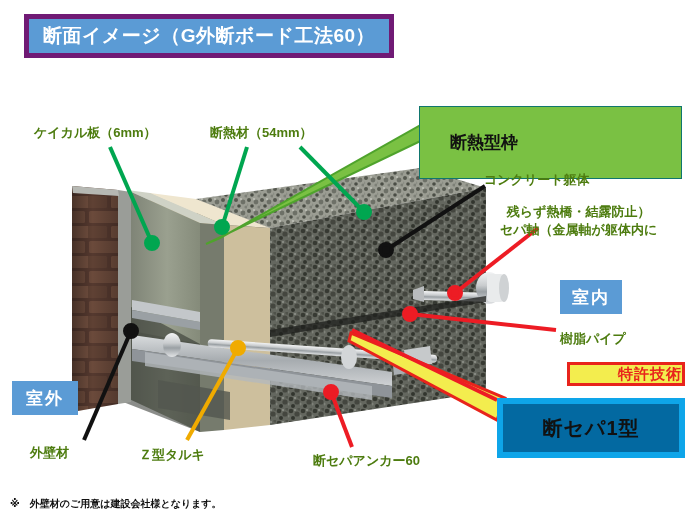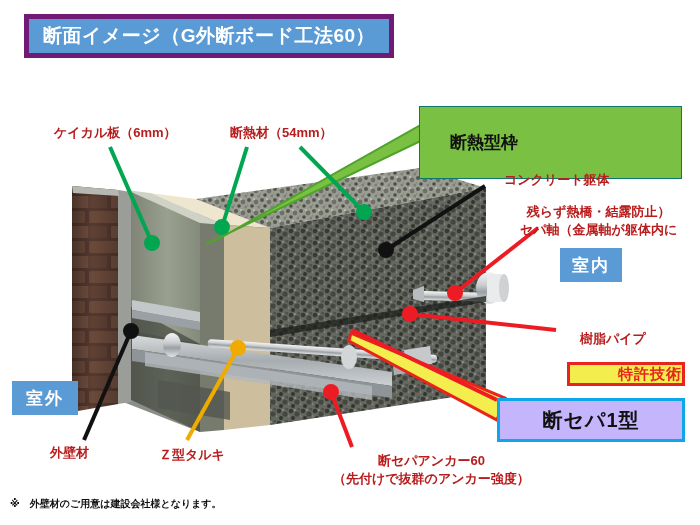--- a/index.html
+++ b/index.html
@@ -32,39 +32,39 @@
     margin-top:44px;
   }
   #green-callout .l1{font-size:17px;font-weight:bold;color:#111;align-self:flex-start;margin-left:30px;}
   #green-callout .l2{font-size:19px;font-weight:bold;color:#111;letter-spacing:1px;}
 
   
   .room-tag{
     background:#5B9BD5;display:flex;align-items:center;justify-content:center;
     color:#fff;font-size:17px;font-weight:bold;letter-spacing:2px;
   }
-  #tag-indoor{left:560px;top:248px;width:62px;height:34px;}
+  #tag-indoor{left:560px;top:280px;width:62px;height:34px;}
   #tag-outdoor{left:12px;top:381px;width:66px;height:34px;}
 
   
   #patent-badge{
     left:567px;top:362px;width:118px;height:24px;
     background:#F3ED4E;border:3px solid #E8241C;box-sizing:border-box;
     display:flex;align-items:center;justify-content:flex-end;
   }
   #patent-badge .t{color:#E8241C;font-size:15px;font-weight:bold;letter-spacing:1px;}
   #danseppa-box{
-    left:497px;top:398px;width:188px;height:44px;
-    background:#c4b5fd;border:3px solid #0ea5e9;box-sizing:border-box;
+    left:497px;top:398px;width:188px;height:60px;
+    background:#0369a1;border:6px solid #0ea5e9;box-sizing:border-box;
     display:flex;align-items:center;justify-content:center;
   }
   #danseppa-box .t{color:#111;font-size:20px;font-weight:bold;letter-spacing:1px;}
 
   
-  .lbl{font-size:13px;font-weight:bold;color:#b91c1c;white-space:nowrap;line-height:1.35;margin-left:20px;}
+  .lbl{font-size:13px;font-weight:bold;color:#4d7c0f;white-space:nowrap;line-height:1.35;}
   .lbl.c{text-align:center;}
   #lbl-keikal{left:34px;top:124px;}
   #lbl-insul{left:210px;top:124px;}
   #lbl-concrete{left:484px;top:172px;font-family:Liberation Mono, monospace;}
   #lbl-sepa{left:500px;top:203px;text-align:center;}
   #lbl-pipe{left:560px;top:330px;}
   #lbl-wall{left:30px;top:444px;}
   #lbl-taruki{left:139px;top:446px;}
   #lbl-anchor{left:313px;top:452px;text-align:center;}
   #footnote{left:10px;top:497px;font-size:10px;font-weight:bold;color:#111;}
@@ -264,16 +264,15 @@
   <div>残らず熱橋・結露防止）</div>
   <div>セパ軸（金属軸が躯体内に</div>
 </div>
 
 <div id="lbl-pipe" class="abs lbl">樹脂パイプ</div>
 <div id="lbl-wall" class="abs lbl">外壁材</div>
 <div id="lbl-taruki" class="abs lbl">Ｚ型タルキ</div>
 
 <div id="lbl-anchor" class="abs lbl c">
   <div>断セパアンカー60</div>
-  <div>（先付けで抜群のアンカー強度）</div>
 </div>
 
 <div id="footnote" class="abs">※　外壁材のご用意は建設会社様となります。</div>
 
 </body></html>

